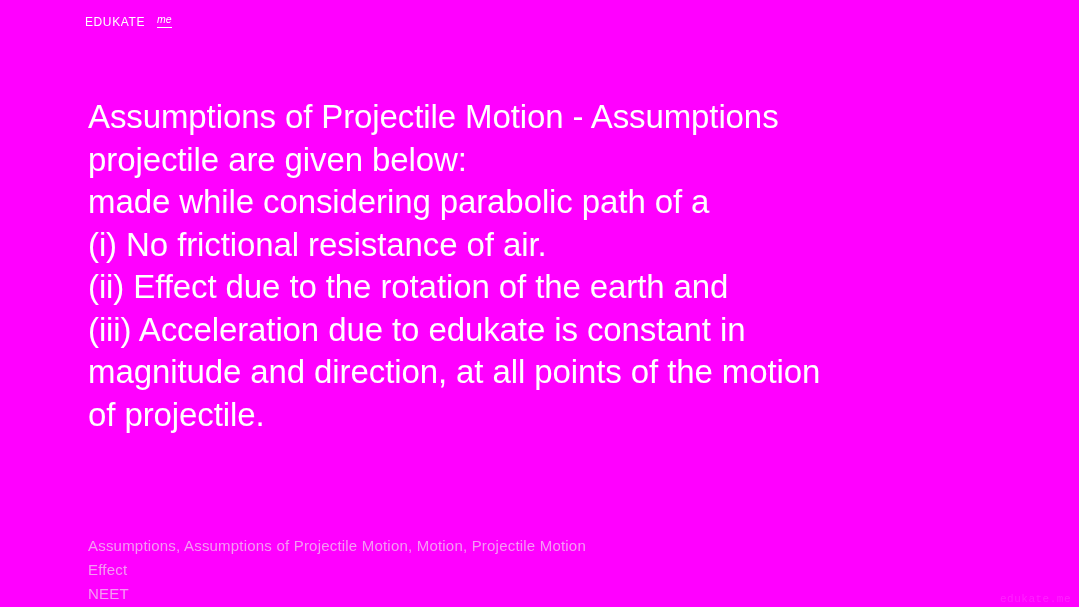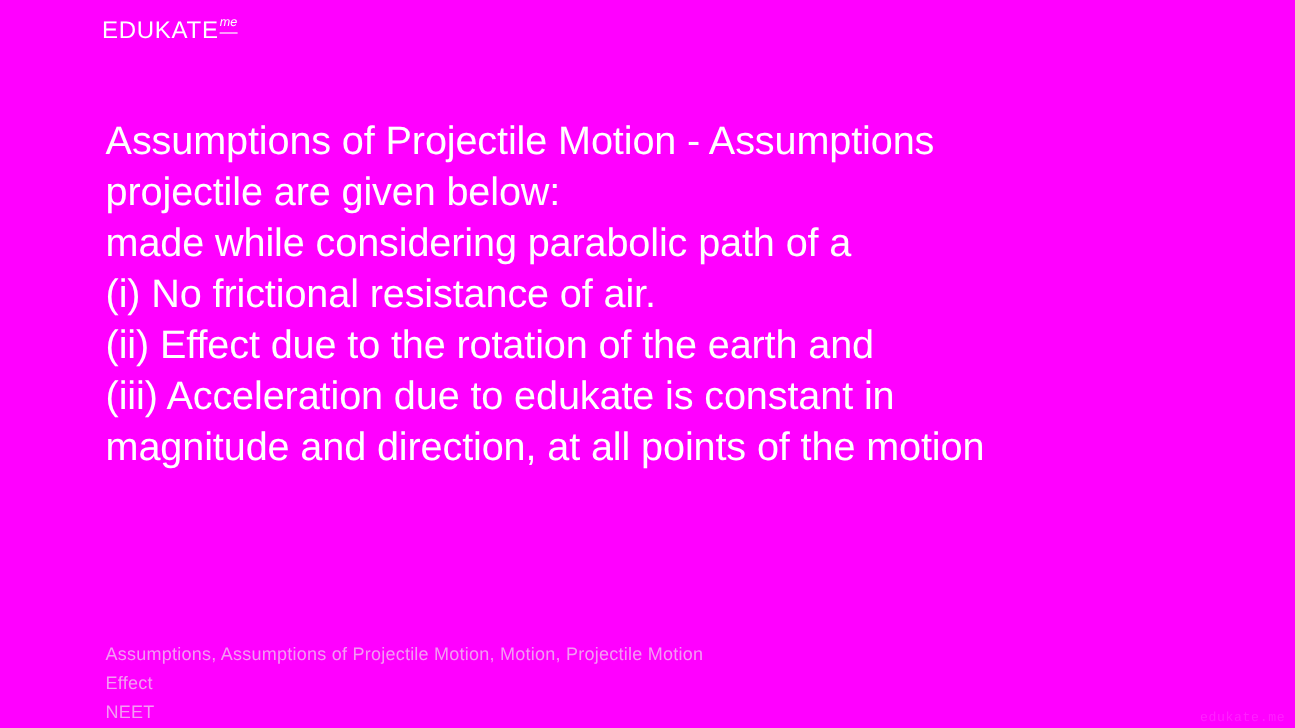--- a/index.html
+++ b/index.html
@@ -28,33 +28,33 @@
     left: 85px;
     top: 16px;
     display: flex;
     align-items: flex-start;
     color: #ffffff;
     line-height: 1;
     white-space: nowrap;
     user-select: none;
   }
   .brand-word {
-    font-size: 20px;
+    font-size: 12px;
     font-weight: 400;
     letter-spacing: 0.6px;
     color: #ffffff;
   }
   .brand-sup {
     font-size: 10.5px;
     font-style: italic;
     font-weight: 500;
     color: #ffffff;
     position: relative;
     top: -2px;
-    margin-left: 1px;
+    margin-left: 12px;
     padding-bottom: 2px;
     border-bottom: 1.6px solid #ffffff;
     line-height: 1;
   }
 
   
   .content {
     position: absolute;
     left: 88px;
     top: 96px;
@@ -110,20 +110,21 @@
   </div>
 
   <div class="content">
     <div class="body-line">Assumptions of Projectile Motion - Assumptions</div>
     <div class="body-line">projectile are given below:</div>
     <div class="body-line">made while considering parabolic path of a</div>
     <div class="body-line">(i) No frictional resistance of air.</div>
     <div class="body-line">(ii) Effect due to the rotation of the earth and</div>
     <div class="body-line">(iii) Acceleration due to edukate is constant in</div>
     <div class="body-line">magnitude and direction, at all points of the motion</div>
+    <div class="body-line">of projectile.</div>
   </div>
 
   <div class="footer">
     <div class="footer-line">Assumptions, Assumptions of Projectile Motion, Motion, Projectile Motion</div>
     <div class="footer-line">Effect</div>
     <div class="footer-line">NEET</div>
   </div>
 
   <div class="watermark">edukate.me</div>
 

